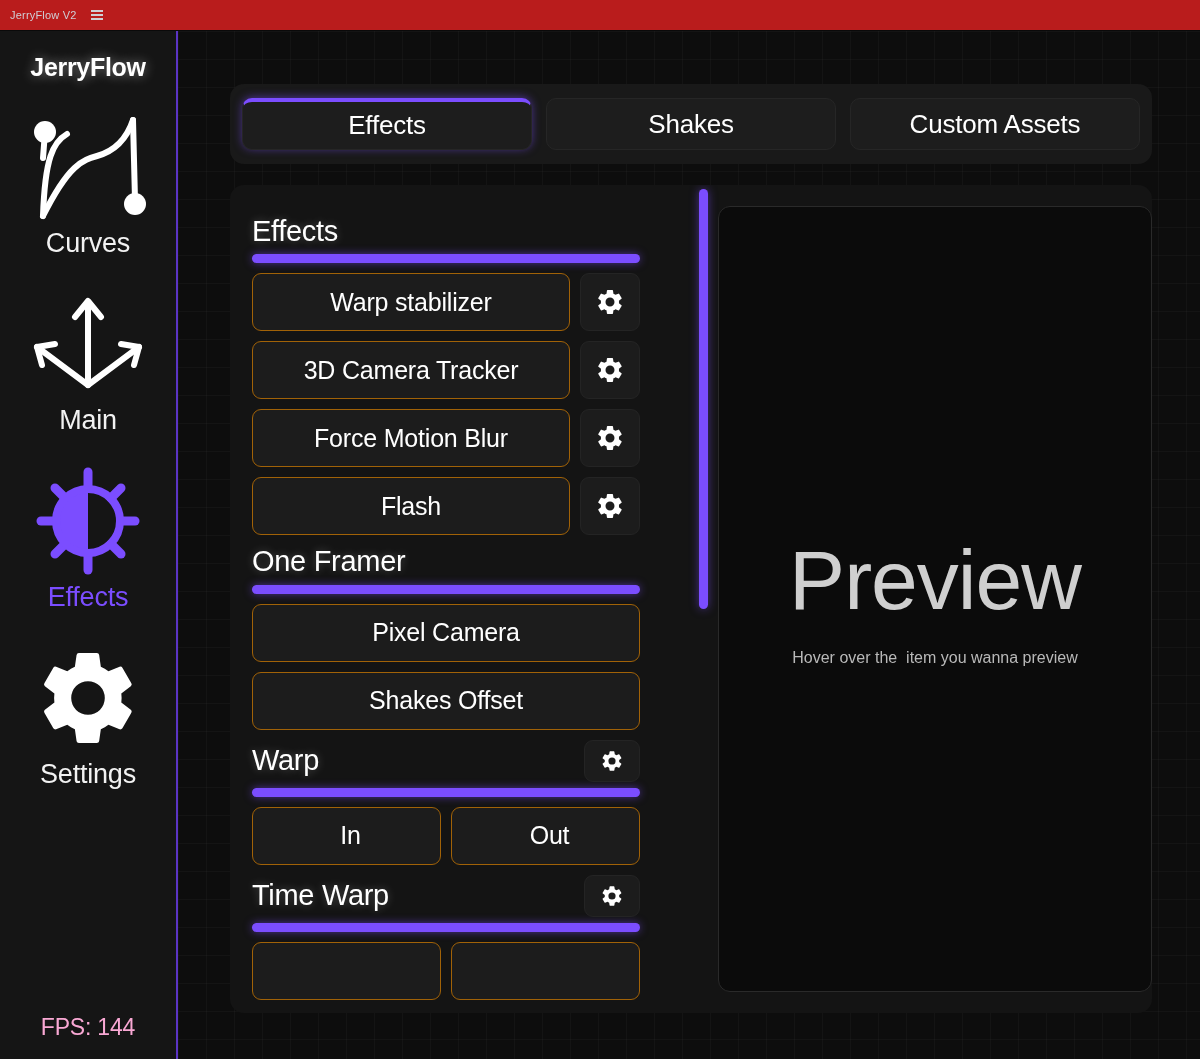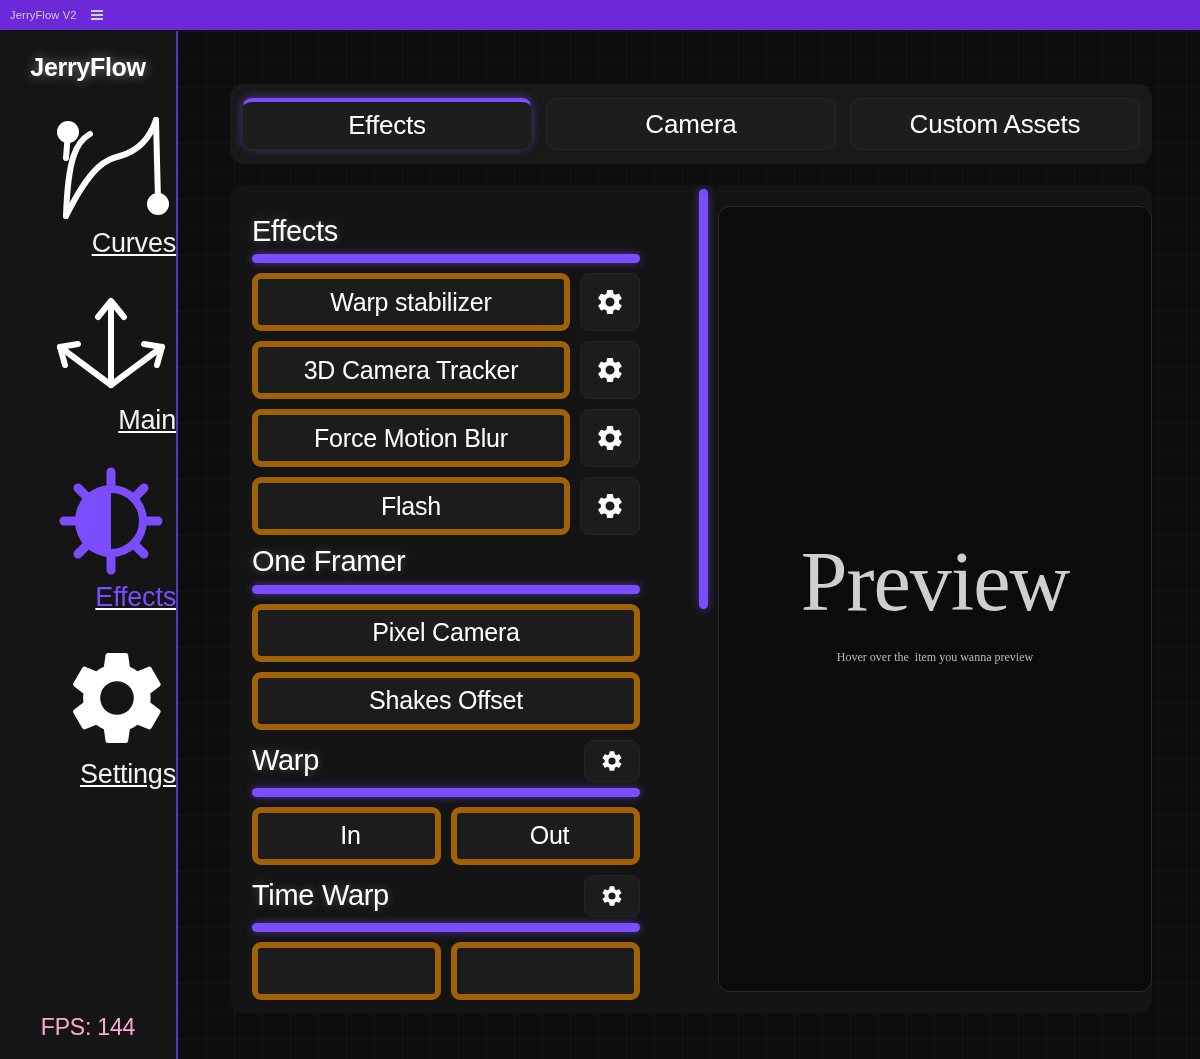--- a/index.html
+++ b/index.html
@@ -7,21 +7,21 @@
   body {
     background:#0c0c0c;
     font-family:"Liberation Sans", sans-serif;
     color:#fff;
     -webkit-font-smoothing:antialiased;
   }
 
   
   #titlebar{
     position:absolute; left:0; top:0; width:1200px; height:31px;
-    background:#6d28d9; display:flex; align-items:center; gap:14px;
+    background:#b91c1c; display:flex; align-items:center; gap:14px;
     padding-left:10px; border-bottom:1px solid #0a0a0a;
   }
   #titlebar .app-title{ font-size:11px; color:#cfcfd6; letter-spacing:.2px; }
   #titlebar .menu-icon{ display:flex; flex-direction:column; gap:2.5px; cursor:pointer; }
   #titlebar .menu-icon span{ display:block; width:12px; height:1.5px; background:#cfcfd6; }
 
   
   #app{ position:absolute; left:0; top:31px; width:1200px; height:1028px; }
 
   
@@ -29,22 +29,22 @@
     position:absolute; left:0; top:0; width:178px; height:1028px;
     background:#151515; border-right:2px solid #5b34c4;
     display:flex; flex-direction:column; align-items:center;
   }
   .brand{
     margin-top:22px; font-size:25px; font-weight:bold; letter-spacing:-.3px;
     text-shadow:0 0 12px rgba(255,255,255,.45);
   }
   .nav{ margin-top:26px; width:100%; display:flex; flex-direction:column; align-items:center; }
   .nav-item{
-    width:100%; display:flex; flex-direction:column; align-items:flex-end;
-    margin-bottom:26px; cursor:pointer;text-decoration:underline;
+    width:100%; display:flex; flex-direction:column; align-items:center;
+    margin-bottom:26px; cursor:pointer;
   }
   .nav-item .ico{ height:118px; display:flex; align-items:center; justify-content:center; }
   .nav-item .lab{ font-size:27px; margin-top:2px; color:#f2f2f2; letter-spacing:-.2px; }
   .nav-item.active .lab{ color:#7b4dff; }
   .fps{
     position:absolute; left:0; bottom:18px; width:100%; text-align:center;
     font-size:23px; color:#f9a8d4; letter-spacing:-.2px;
   }
 
   
@@ -92,21 +92,21 @@
     font-size:29px; color:#fff; letter-spacing:-.3px; line-height:1.15;
     text-shadow:0 0 8px rgba(255,255,255,.25);
   }
   .sec-rule{
     height:9px; border-radius:5px; background:#7b4dff; margin:6px 0 10px 0;
     box-shadow:0 0 9px rgba(123,77,255,.55);
   }
 
   .row{ display:flex; align-items:center; gap:10px; margin-bottom:10px; }
   .row .item{
-    flex:1; height:58px; background:#1c1c1c; border:6px solid #a16207;
+    flex:1; height:58px; background:#1c1c1c; border:1px solid #a16207;
     border-radius:9px; display:flex; align-items:center; justify-content:center;
     font-size:25px; color:#fff; cursor:pointer; letter-spacing:-.2px;
   }
   .row.split .item{ flex:1 1 0;padding-left:8px; }
 
   .gear-btn{
     width:60px; height:58px; flex:0 0 60px; background:#1c1c1c; border:1px solid #242424;
     border-radius:9px; display:flex; align-items:center; justify-content:center; cursor:pointer;
   }
   .gear-btn.sm{ width:56px; height:42px; flex:0 0 56px; }
@@ -124,24 +124,24 @@
   }
 
   
   #previewcol{
     position:absolute; left:492px; top:0; width:430px; height:828px;
     display:flex; align-items:center; justify-content:center;
   }
   #preview{
     width:440px; height:786px; margin-left:-4px; background:#0b0b0b;
     border:1px solid #2a2a2a; border-radius:12px;
-    display:flex; flex-direction:column; align-items:center; justify-content:center;font-family:Liberation Serif, serif;
+    display:flex; flex-direction:column; align-items:center; justify-content:center;
   }
   #preview .pv-title{ font-size:84px; color:#cfcfcf; font-weight:400; letter-spacing:-1px; }
-  #preview .pv-sub{ font-size:12px; color:#b9b9b9; margin-top:20px; white-space:pre; }
+  #preview .pv-sub{ font-size:16px; color:#b9b9b9; margin-top:20px; white-space:pre; }
 
   
   .stroke{ fill:none; stroke:#fff; stroke-width:6; stroke-linecap:round; stroke-linejoin:round; }
   .fillw{ fill:#fff; }
 </style>
 </head>
 <body>
 
 <div id="titlebar">
   <div class="app-title">JerryFlow V2</div>
@@ -221,21 +221,21 @@
     <div class="fps">FPS: 144</div>
   </div>
 
   <div id="stage">
 
     <div id="tabbar">
       <div class="tab active">
         <span>Effects</span>
       </div>
       <div class="tab">
-        <span>Camera</span>
+        <span>Shakes</span>
       </div>
       <div class="tab">
         <span>Custom Assets</span>
       </div>
     </div>
 
     <div id="content">
 
       <div id="listcol">
         <div id="listinner">

